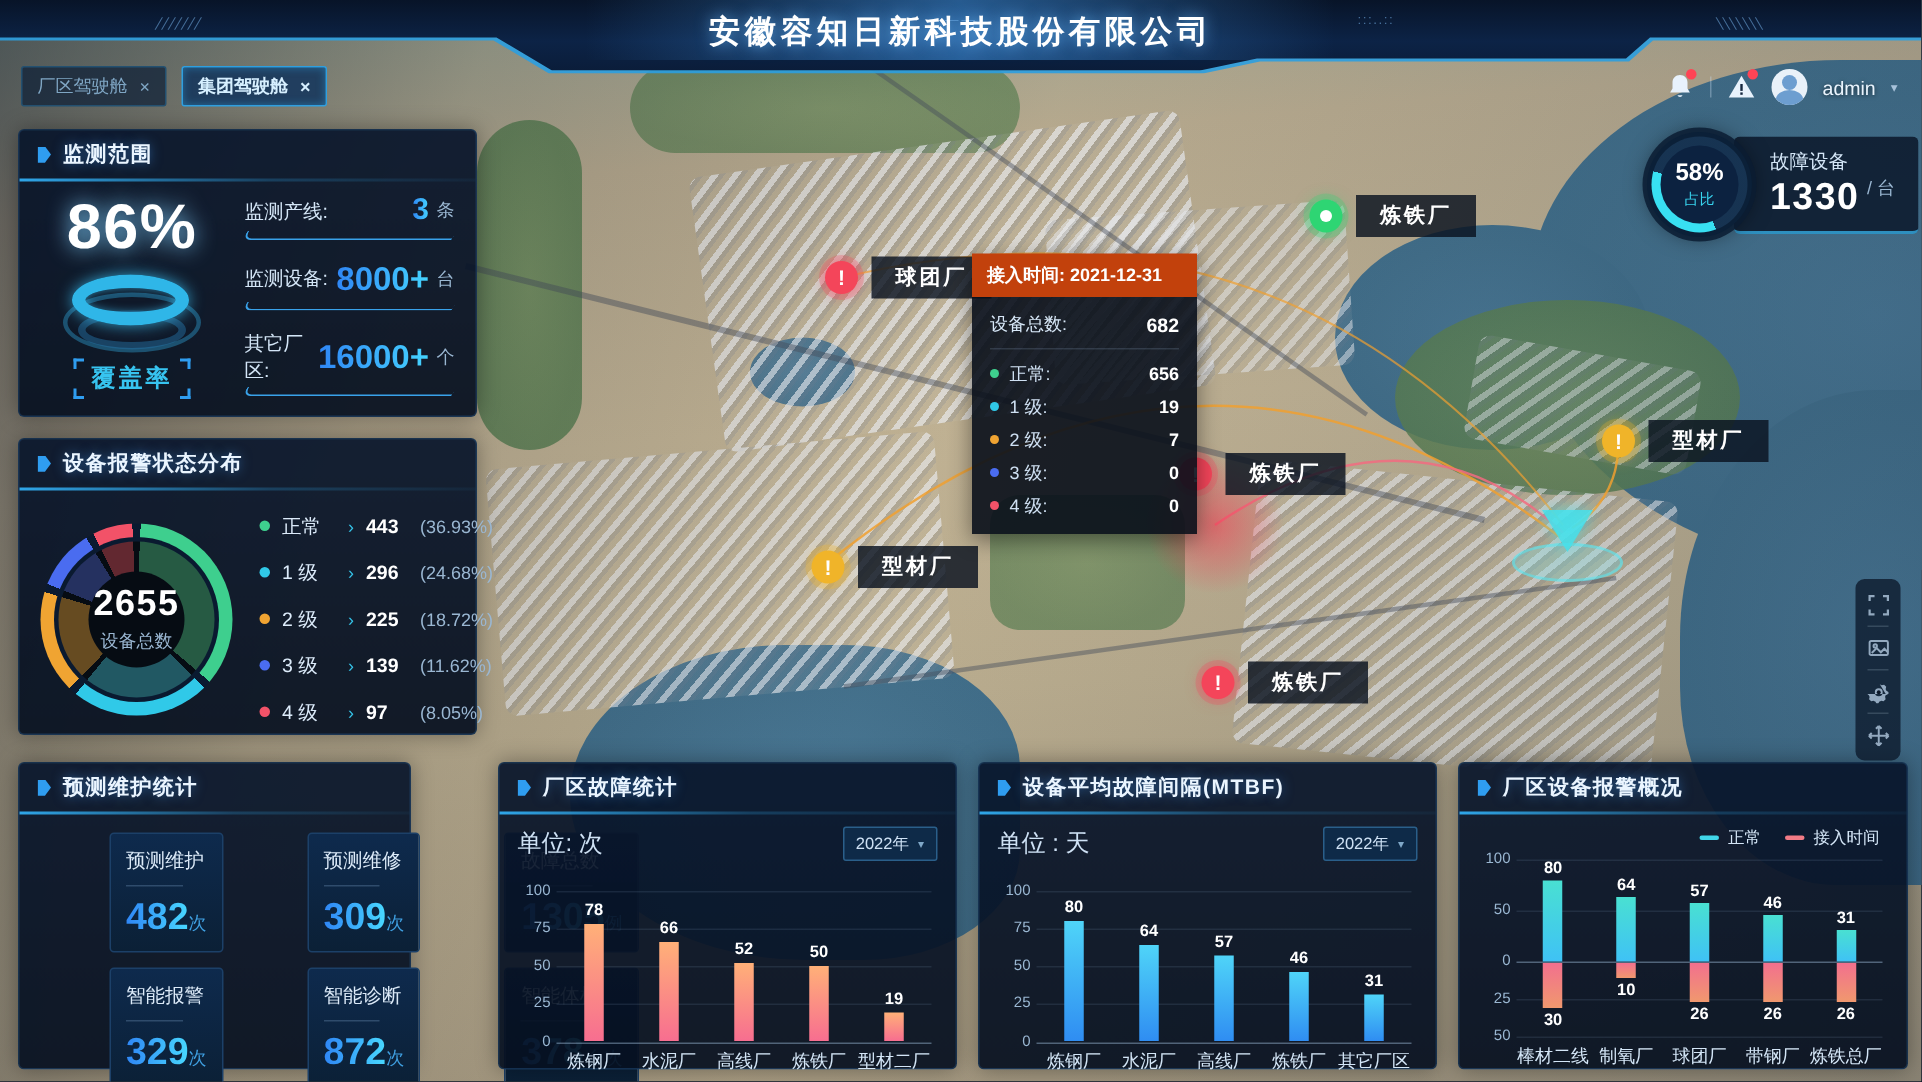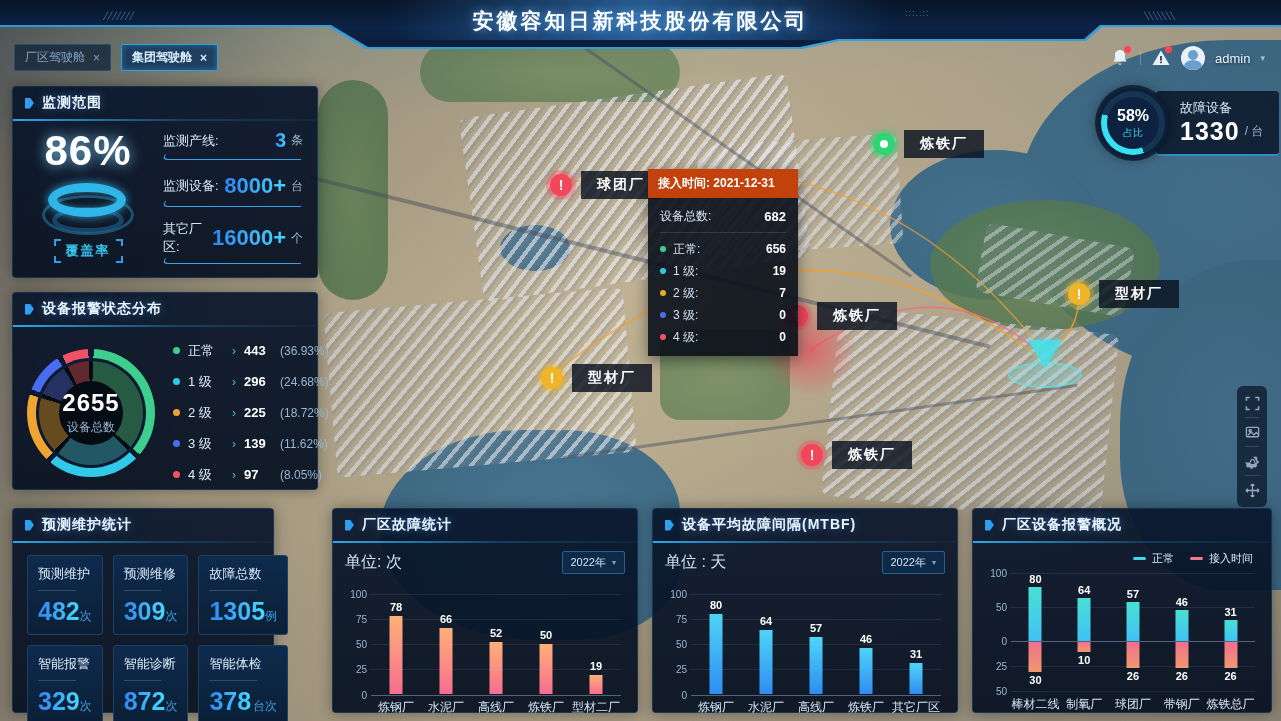--- a/index.html
+++ b/index.html
@@ -60,21 +60,21 @@
   .scope-left { width:138px; text-align:center; }
   .pct-big { color:#fff; font-size:42px; font-weight:bold; letter-spacing:1px;
     text-shadow:0 0 14px rgba(130,210,255,0.9); }
   .torus { position:relative; width:96px; height:52px; margin:6px auto 2px; }
   .torus .ring { position:absolute; border-radius:50%; }
   .r1 { left:8px; top:2px; width:78px; height:34px; border:9px solid #2fb6e8;
     box-shadow:0 0 10px rgba(60,190,240,0.8), inset 0 0 6px rgba(60,190,240,0.6); }
   .r2 { left:2px; top:14px; width:92px; height:40px; border:3px solid rgba(45,150,200,0.45); }
   .r3 { left:12px; top:26px; width:72px; height:26px; border:5px solid rgba(35,110,160,0.5); }
   .bracket-box { position:relative; display:inline-block; padding:3px 12px; margin-top:4px;
-    color:#37c4f0; font-size:13px; font-weight:bold; letter-spacing:2px; }
+    color:#37c4f0; font-size:16px; font-weight:bold; letter-spacing:2px; }
   .bracket-box i { position:absolute; width:7px; height:7px; border-color:#2f9df0; border-style:solid; }
   .bk-tl { left:0; top:0; border-width:2px 0 0 2px; } .bk-tr { right:0; top:0; border-width:2px 2px 0 0; }
   .bk-bl { left:0; bottom:0; border-width:0 0 2px 2px; } .bk-br { right:0; bottom:0; border-width:0 2px 2px 0; }
   .scope-rows { flex:1; padding:2px 4px 0 6px; }
   .scope-row { margin-bottom:13px; }
   .scope-row .line1 { display:flex; align-items:center; }
   .scope-label { color:#d4e6f7; font-size:13px; }
   .scope-value { margin-left:auto; font-size:22px; font-weight:bold; color:#3fb2ff;
     background:linear-gradient(90deg,#2f86f5,#45d4ff); -webkit-background-clip:text; background-clip:text;
     -webkit-text-fill-color:transparent; }
@@ -109,21 +109,21 @@
     background:#0b2038; box-shadow:0 0 0 3px rgba(10,28,50,0.85), 0 0 14px rgba(0,0,0,0.5); z-index:2; }
   .gauge-ring { position:absolute; inset:3px; border-radius:50%; }
   .gauge-ring::after { content:""; position:absolute; inset:6px; border-radius:50%; background:#0c2240; }
   .gauge-text { position:absolute; inset:0; display:flex; flex-direction:column; align-items:center;
     justify-content:center; z-index:3; }
   .gauge-pct { color:#fff; font-size:16px; font-weight:bold; }
   .gauge-pct-label { color:#38d4ee; font-size:10px; margin-top:1px; }
   .gauge-info { margin-left:-12px; padding:8px 16px 8px 24px; background:rgba(8,20,38,0.82);
     border-radius:4px; border-bottom:2px solid rgba(56,180,238,0.75); }
   .gauge-label { color:#d4e6f7; font-size:13px; }
-  .gauge-value-row { display:flex; align-items:center; }
+  .gauge-value-row { display:flex; align-items:flex-start; }
   .gauge-value { color:#fff; font-size:25px; font-weight:bold; letter-spacing:1px; }
   .gauge-unit { color:#9ab7d2; font-size:12px; margin-left:5px; }
 
   
   .user-area { position:absolute; right:16px; top:46px; z-index:45; display:flex; align-items:center; gap:10px; }
   .hicon { position:relative; width:20px; height:20px; cursor:pointer; }
   .hicon svg { width:20px; height:20px; }
   .badge { position:absolute; right:-1px; top:-2px; width:7px; height:7px; border-radius:50%; background:#ff4455; }
   .vdiv { width:1px; height:14px; background:rgba(200,220,240,0.35); }
   .avatar { width:24px; height:24px; border-radius:50%; background:#e9f1f9; position:relative; overflow:hidden; cursor:pointer; }
@@ -163,21 +163,21 @@
   .side-toolbar { position:absolute; left:1237px; top:386px; width:30px; z-index:35;
     background:rgba(12,24,42,0.78); border-radius:6px; padding:4px 0; display:flex; flex-direction:column;
     align-items:center; }
   .tool-btn { width:30px; height:26px; display:flex; align-items:center; justify-content:center; cursor:pointer; }
   .tool-btn svg { width:15px; height:15px; }
   .tool-sep { width:14px; height:1px; background:rgba(200,220,240,0.18); margin:1px 0; }
 
   
   .cards { display:grid; grid-template-columns:repeat(3,1fr); gap:10px; padding:12px 14px 0; }
   .card { background:linear-gradient(180deg,#0e2a4d,#0b2036); border:1px solid #1c4068;
-    border-radius:3px; padding:9px 10px 8px; }
+    border-radius:3px; padding:9px 10px 8px;margin-left:46px; }
   .card-label { color:#dceaf8; font-size:13px; }
   .card-line { height:1px; background:rgba(150,190,230,0.25); margin:7px 0 6px; width:70%; }
   .card-vrow { display:flex; align-items:baseline; justify-content:space-between; }
   .card-value { font-size:25px; font-weight:bold; color:#3fb2ff;
     background:linear-gradient(90deg,#2f86f5,#48d8ff); -webkit-background-clip:text; background-clip:text;
     -webkit-text-fill-color:transparent; }
   .card-unit { color:#3f9fe0; font-size:12px; }
 
   
   .chart-toprow { display:flex; align-items:center; justify-content:space-between; padding:8px 12px 0; }

